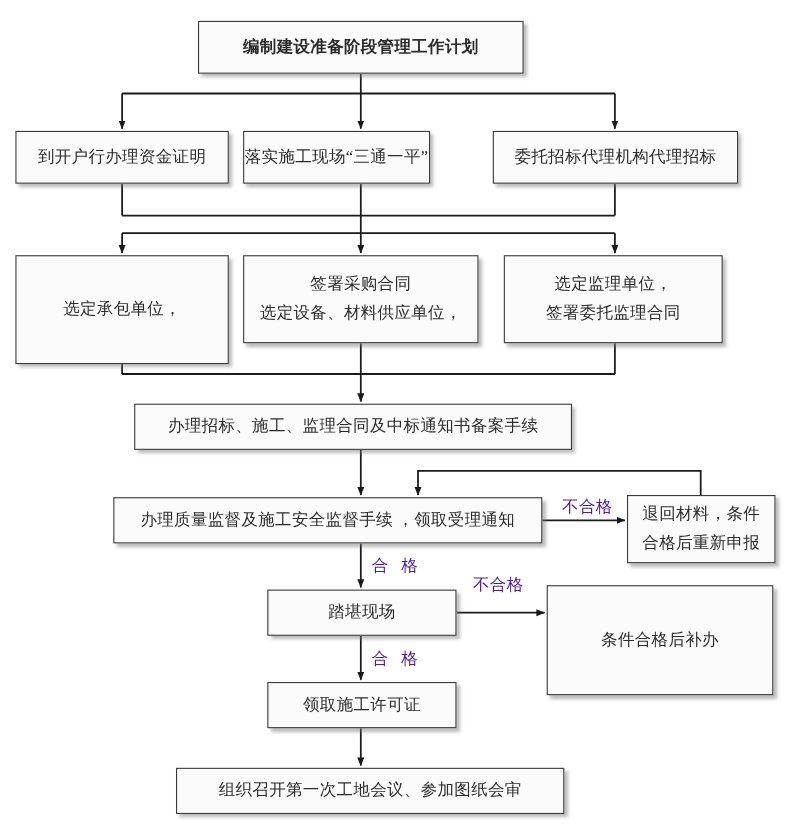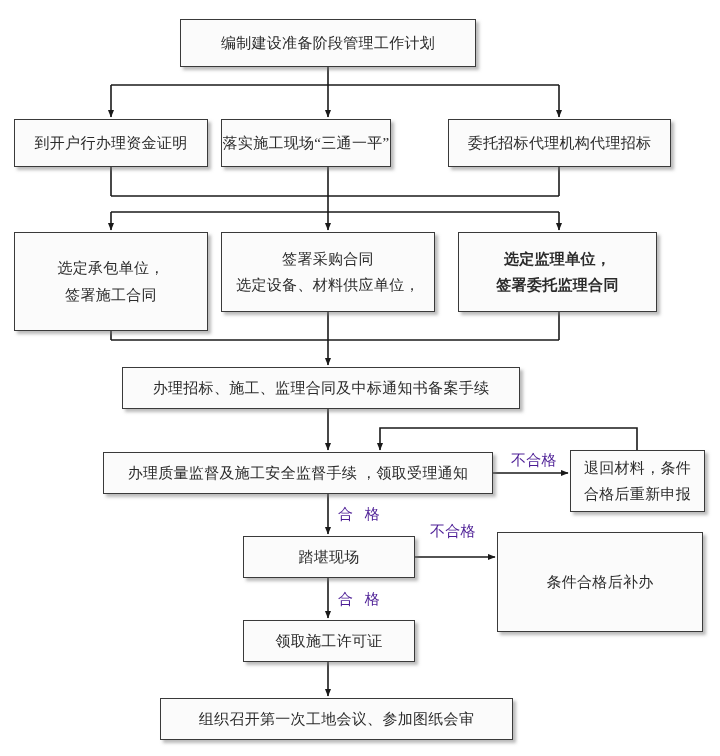--- a/index.html
+++ b/index.html
@@ -101,41 +101,40 @@
 
       <path d="M415,557 L495,557" marker-end="url(#ah)"></path>
 
       <path d="M328,578 L328,618" marker-end="url(#ah)"></path>
 
       <path d="M328,662 L328,696" marker-end="url(#ah)"></path>
     </g>
   </svg>
 
   <div id="nodes-layer">
-      <div class="node-box" style="left: 180px; top: 19px; width: 296px; height: 48px;">
+      <div class="node-box" style="left: 180px; top: 19px; width: 296px; height: 48px; font-weight: bold;">
         <span class="ln">编制建设准备阶段管理工作计划</span>
       </div>
       <div class="node-box" style="left: 14px; top: 119px; width: 194px; height: 48px;">
         <span class="ln">到开户行办理资金证明</span>
       </div>
       <div class="node-box" style="left: 221px; top: 119px; width: 170px; height: 48px;">
         <span class="ln">落实施工现场“三通一平”</span>
       </div>
       <div class="node-box" style="left: 448px; top: 119px; width: 223px; height: 48px;">
         <span class="ln">委托招标代理机构代理招标</span>
       </div>
       <div class="node-box" style="left: 14px; top: 232px; width: 194px; height: 99px;">
         <span class="ln">选定承包单位，</span>
-        <span class="ln">签署施工合同</span>
       </div>
       <div class="node-box" style="left: 221px; top: 232px; width: 214px; height: 80px;">
         <span class="ln">签署采购合同</span>
         <span class="ln">选定设备、材料供应单位，</span>
       </div>
-      <div class="node-box" style="left: 458px; top: 232px; width: 199px; height: 80px; font-weight: bold;">
+      <div class="node-box" style="left: 458px; top: 232px; width: 199px; height: 80px;">
         <span class="ln">选定监理单位，</span>
         <span class="ln">签署委托监理合同</span>
       </div>
       <div class="node-box" style="left: 122px; top: 367px; width: 398px; height: 42px;">
         <span class="ln">办理招标、施工、监理合同及中标通知书备案手续</span>
       </div>
       <div class="node-box" style="left: 103px; top: 452px; width: 390px; height: 42px;">
         <span class="ln">办理质量监督及施工安全监督手续 ，领取受理通知</span>
       </div>
       <div class="node-box" style="left: 570px; top: 450px; width: 135px; height: 62px;">

